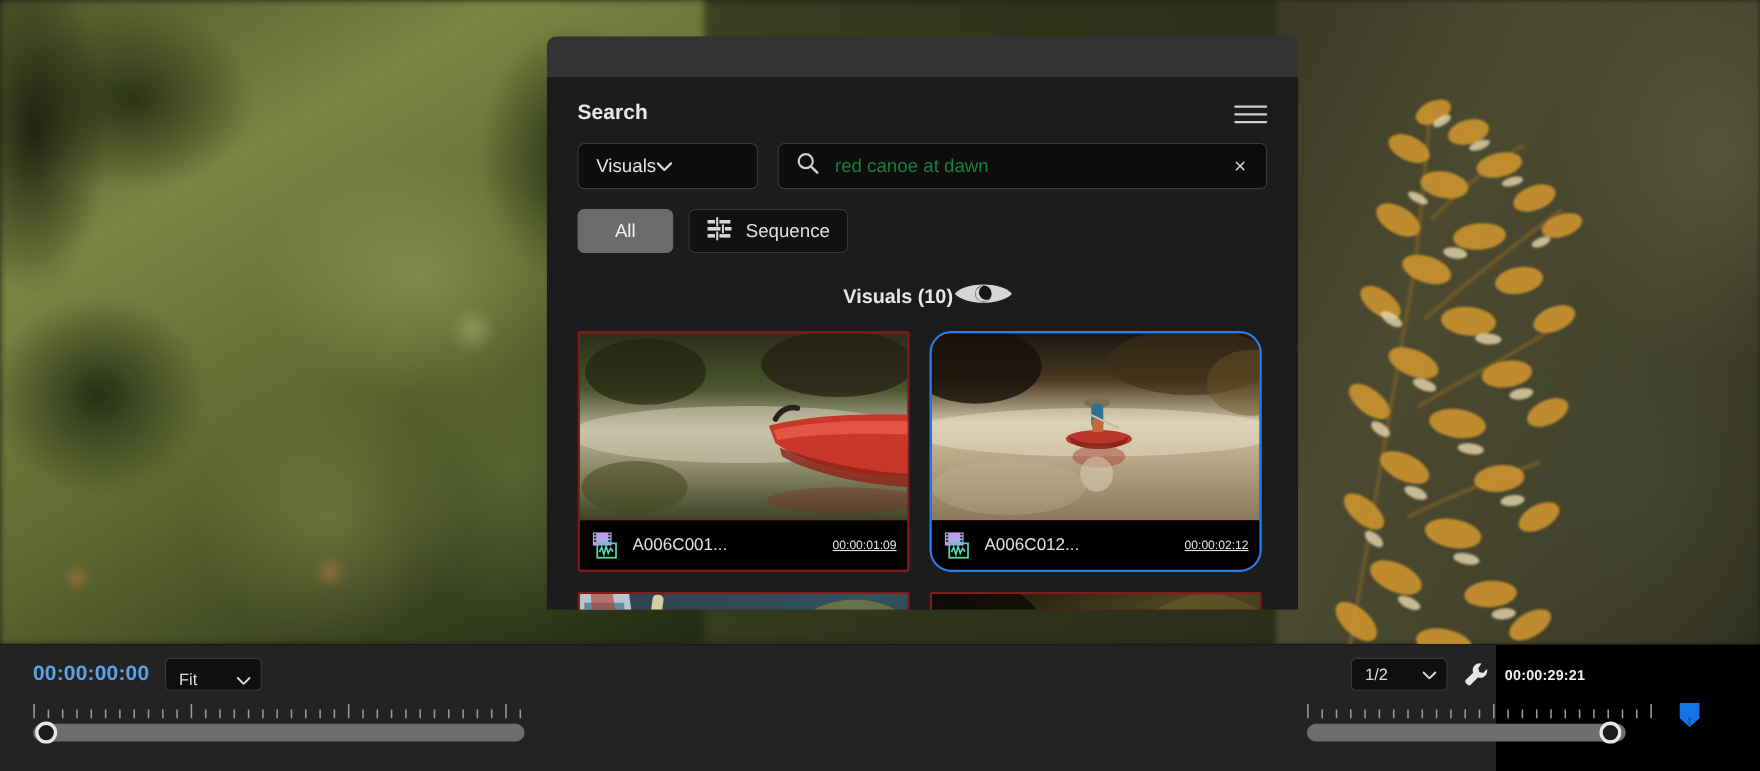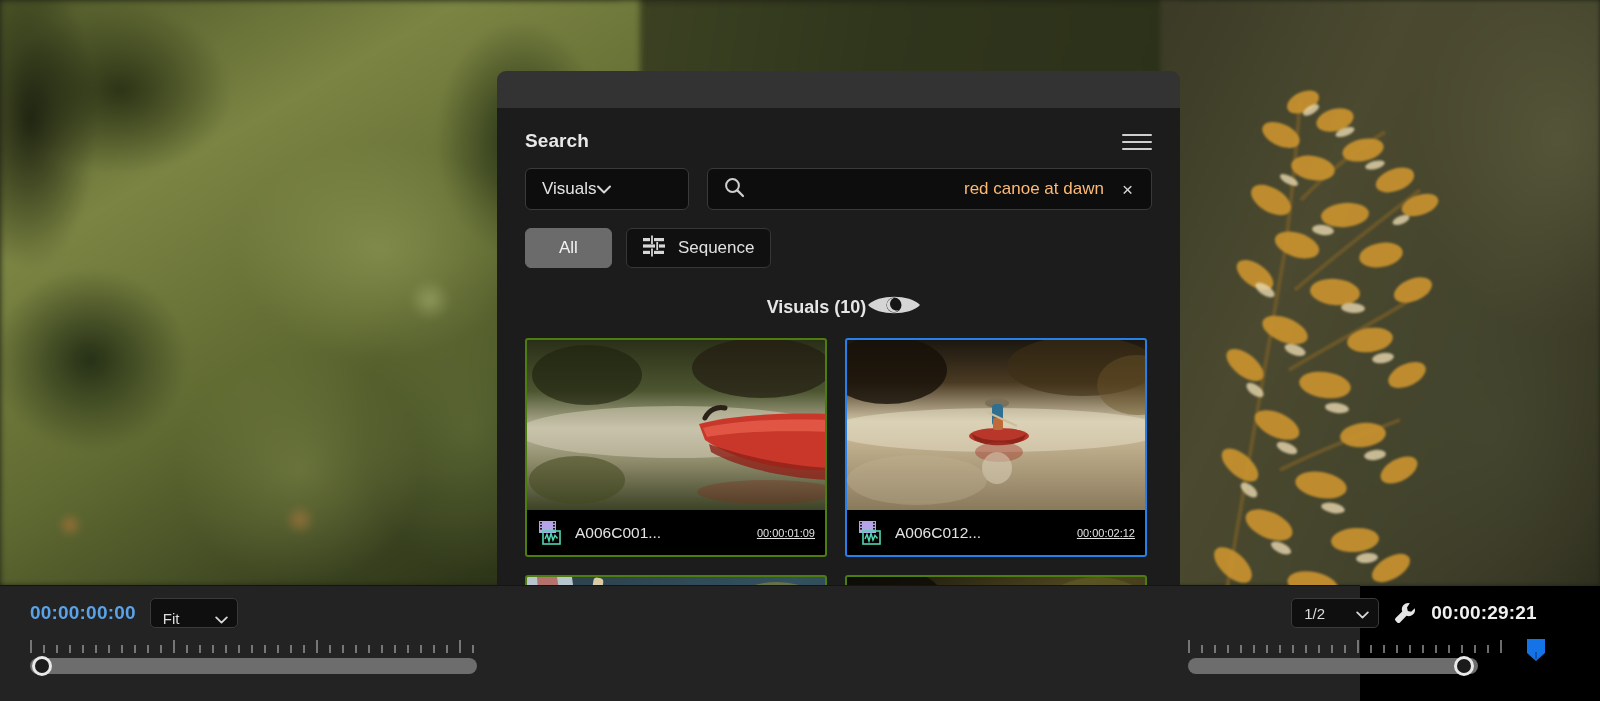--- a/index.html
+++ b/index.html
@@ -61,21 +61,20 @@
     background: linear-gradient(100deg, #3c4222 0%, #30361c 40%, #2b3019 100%);
     filter: blur(4px);
   }
 
   
   .panel {
     position: absolute;
     left: 497px; top: 33px;
     width: 683px; height: 521px;
     overflow: hidden;
-    margin-top: 38px;
   }
   .panel-titlebar {
     height: 37px;
     background: #333333;
     border-radius: 9px 9px 0 0;
   }
   .panel-body {
     height: 631px;
     background: #1c1c1c;
     position: relative;
@@ -113,21 +112,21 @@
 
   .search-box {
     flex: 1; height: 42px;
     background: #0d0d0d;
     border: 1px solid #3a3a3a;
     border-radius: 6px;
     display: flex; align-items: center;
     padding: 0 14px 0 16px;
     gap: 14px;
   }
-  .search-text { flex: 1; color: #fdba74; font-size: 17px; text-align: right; }
+  .search-text { flex: 1; color: #15803d; font-size: 17px; }
   .clear-x { color: #d6d6d6; font-size: 19px; line-height: 1; cursor: pointer;
     padding: 2px 4px; }
 
   .filter-row {
     display: flex; align-items: center; gap: 14px;
     padding: 18px 28px 0 28px;
   }
   .pill {
     height: 40px; border-radius: 6px;
     display: flex; align-items: center; gap: 11px;
@@ -146,27 +145,27 @@
   .eye { cursor: pointer; }
 
   .grid {
     display: grid;
     grid-template-columns: 302px 302px;
     gap: 18px;
     padding: 16px 28px 0 28px;
   }
   .card {
     width: 302px;
-    background: #4d7c0f;
+    background: #7f1d1d;
     border: 2px solid transparent;
     border-radius: 3px;
     overflow: hidden;
     cursor: pointer;
   }
-  .card.selected { border-color: #2680eb; }
+  .card.selected { border-color: #2680eb; border-radius: 20px; }
   .thumb { width: 100%; height: 170px; overflow: hidden; position: relative; }
   .card-foot {
     height: 45px; background: #000;
     display: flex; align-items: center; gap: 10px;
     padding: 0 10px;
   }
   .clip-icon { width: 28px; height: 26px; position: relative; flex: 0 0 auto; }
   .clip-name { color: #e2e2e2; font-size: 15.5px; flex: 1;
     white-space: nowrap; overflow: hidden; text-overflow: ellipsis; }
   .clip-dur { color: #e2e2e2; font-size: 11px; text-decoration: underline; }
@@ -175,21 +174,21 @@
   .bottombar {
     position: absolute; left: 0; top: 585px; width: 1360px; height: 116px;
     background: #232323;
     border-top: 1px solid #141414;
   }
   .bb-left { position: absolute; left: 0; top: 0; width: 497px; height: 116px; }
   .bb-right { position: absolute; left: 1180px; top: 0; width: 420px; height: 116px; }
 
   .tc-row { display: flex; align-items: center; gap: 14px; padding: 12px 0 0 30px; }
   .tc-blue { color: #5aa3e8; font-size: 19px; font-weight: bold; letter-spacing: .2px; }
-  .tc-white { color: #f0f0f0; font-size: 19px; font-weight: bold; letter-spacing: .2px; }
+  .tc-white { color: #f0f0f0; font-size: 13px; font-weight: bold; letter-spacing: .2px; }
   .fitsel {
     width: 88px; height: 30px; background: #0f0f0f; border: 1px solid #3a3a3a;
     border-radius: 5px; display: flex; align-items: flex-end; justify-content: space-between;
     padding: 0 9px 0 12px; color: #dcdcdc; font-size: 15px; cursor: pointer;
   }
   .ratiosel {
     width: 88px; height: 30px; background: #0f0f0f; border: 1px solid #3a3a3a;
     border-radius: 5px; display: flex; align-items: center; justify-content: space-between;
     padding: 0 9px 0 12px; color: #dcdcdc; font-size: 15px; cursor: pointer;
   }
@@ -568,21 +567,21 @@
             </g>
           </svg>
         </div>
         <div class="scrollbar" style="width:447px;margin-top:4px;">
           <span class="knob" style="left:2px;"></span>
         </div>
       </div>
     </div>
 
     <div class="bb-right">
-      <div class="tc-row" style="padding-left:48px;justify-content:center;">
+      <div class="tc-row" style="padding-left:48px;">
         <span class="ratiosel">
           <span>1/2</span>
           <span>
             <svg width="13" height="8" viewBox="0 0 14 9">
                 <path d="M1 1.5 L7 7.5 L13 1.5" stroke="#d8d8d8" stroke-width="2" fill="none" stroke-linecap="round" stroke-linejoin="round"></path>
               </svg>
           </span>
         </span>
         <span style="display:inline-flex;">
           <svg width="24" height="24" viewBox="0 0 24 24">

